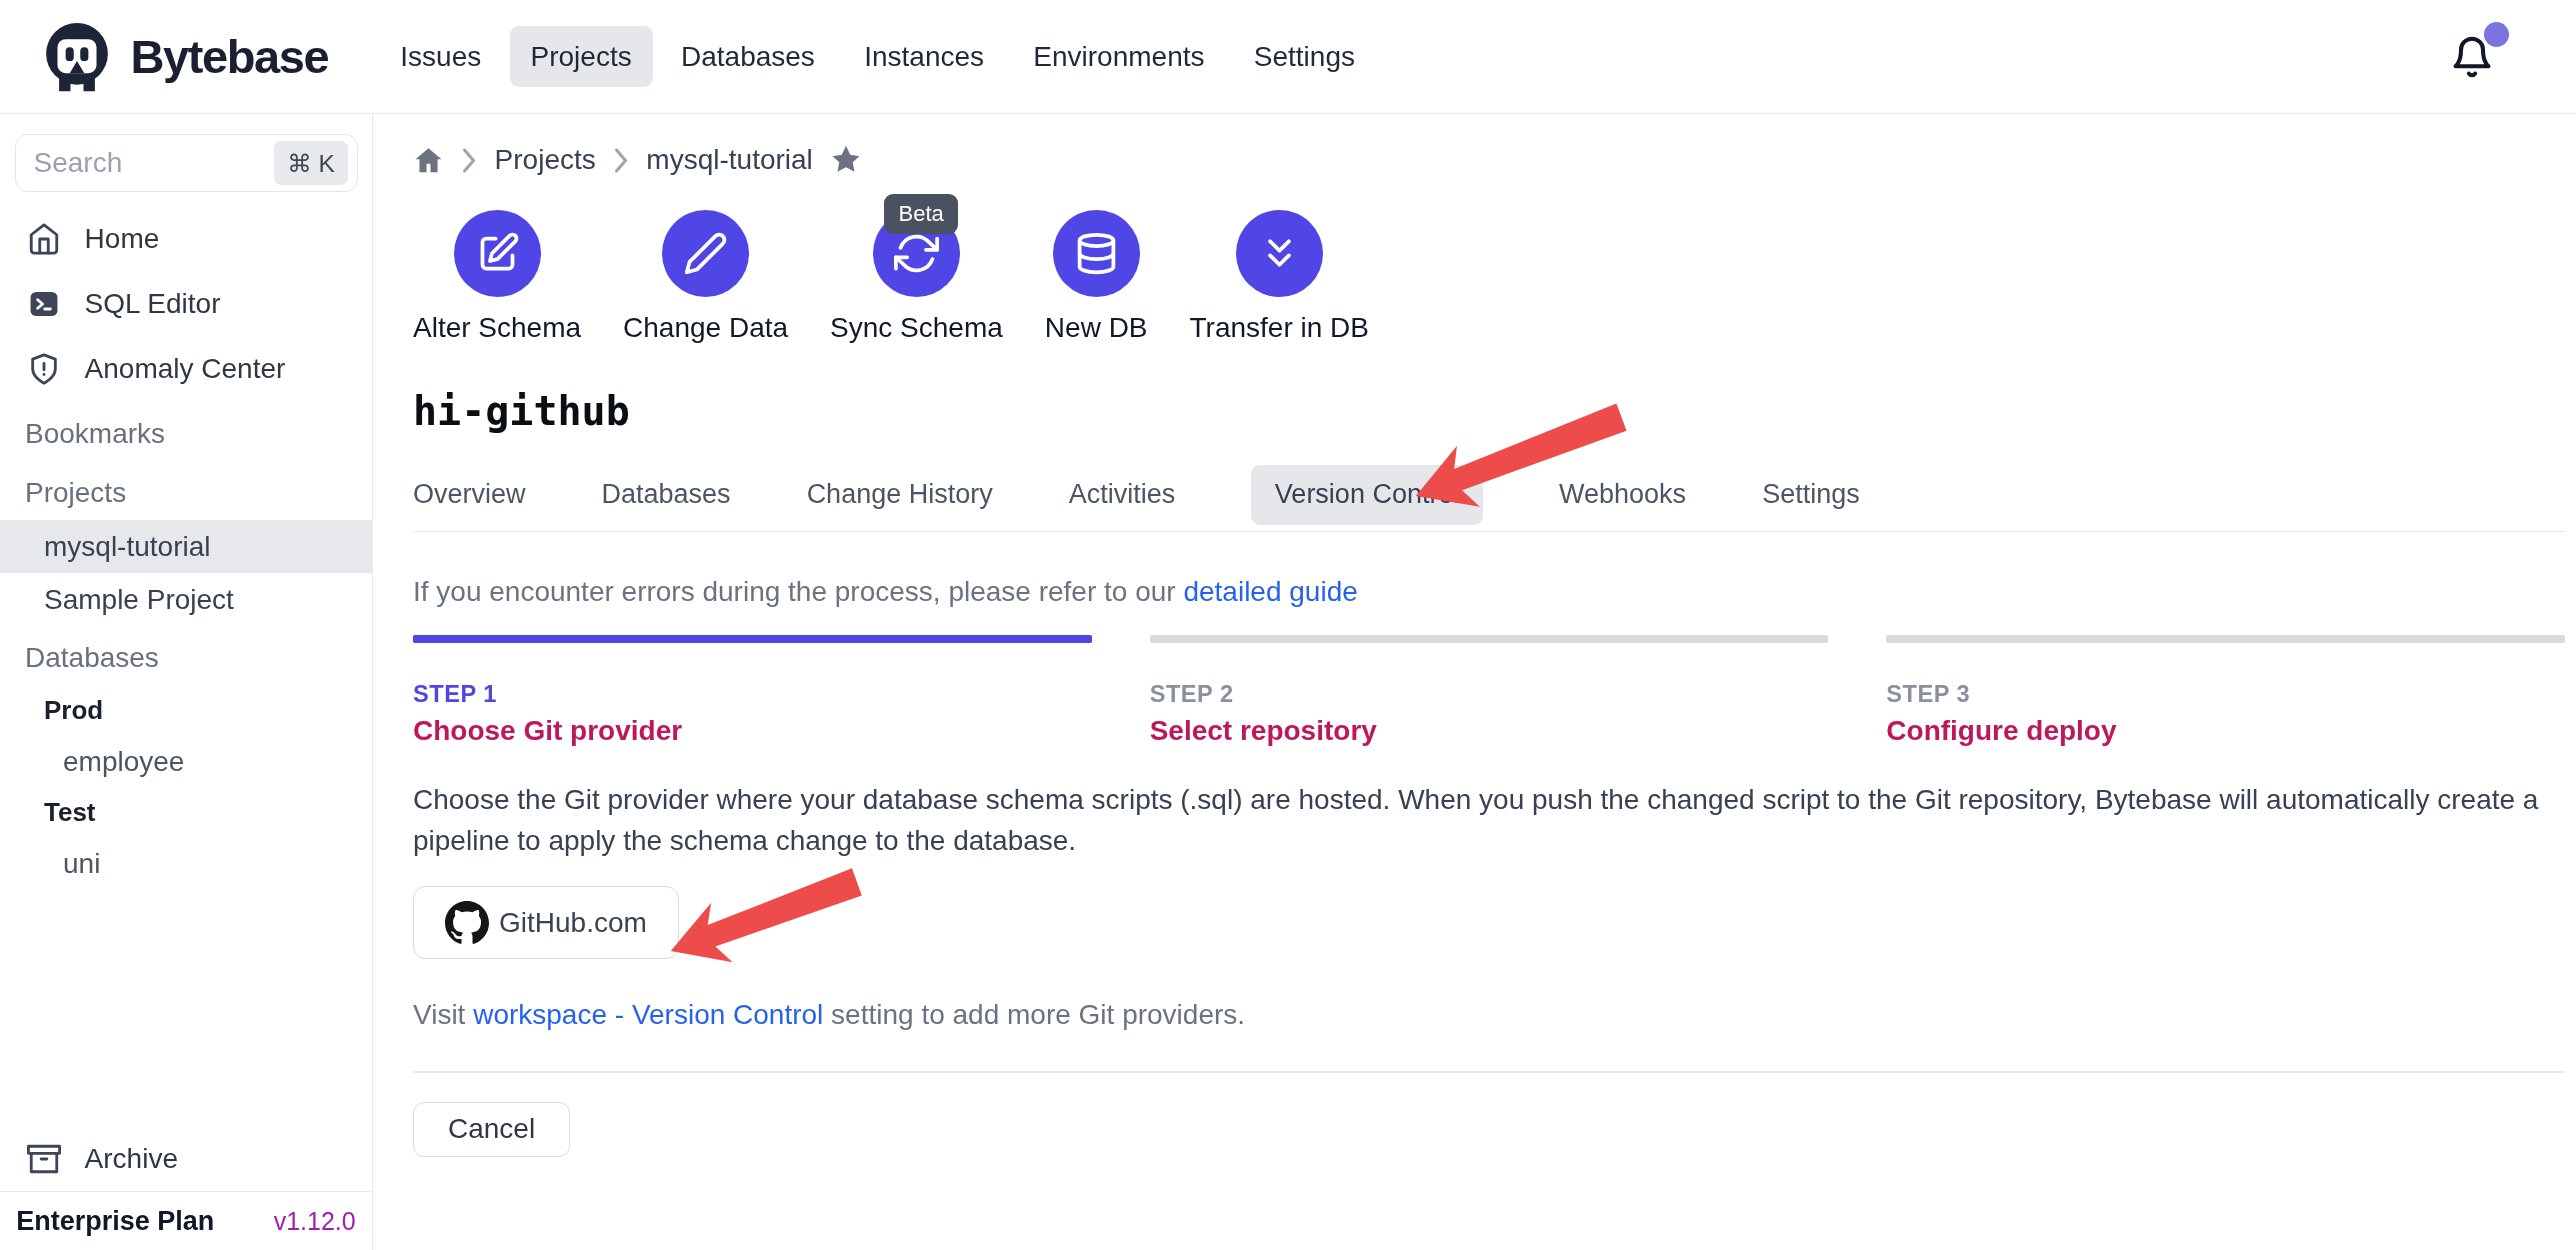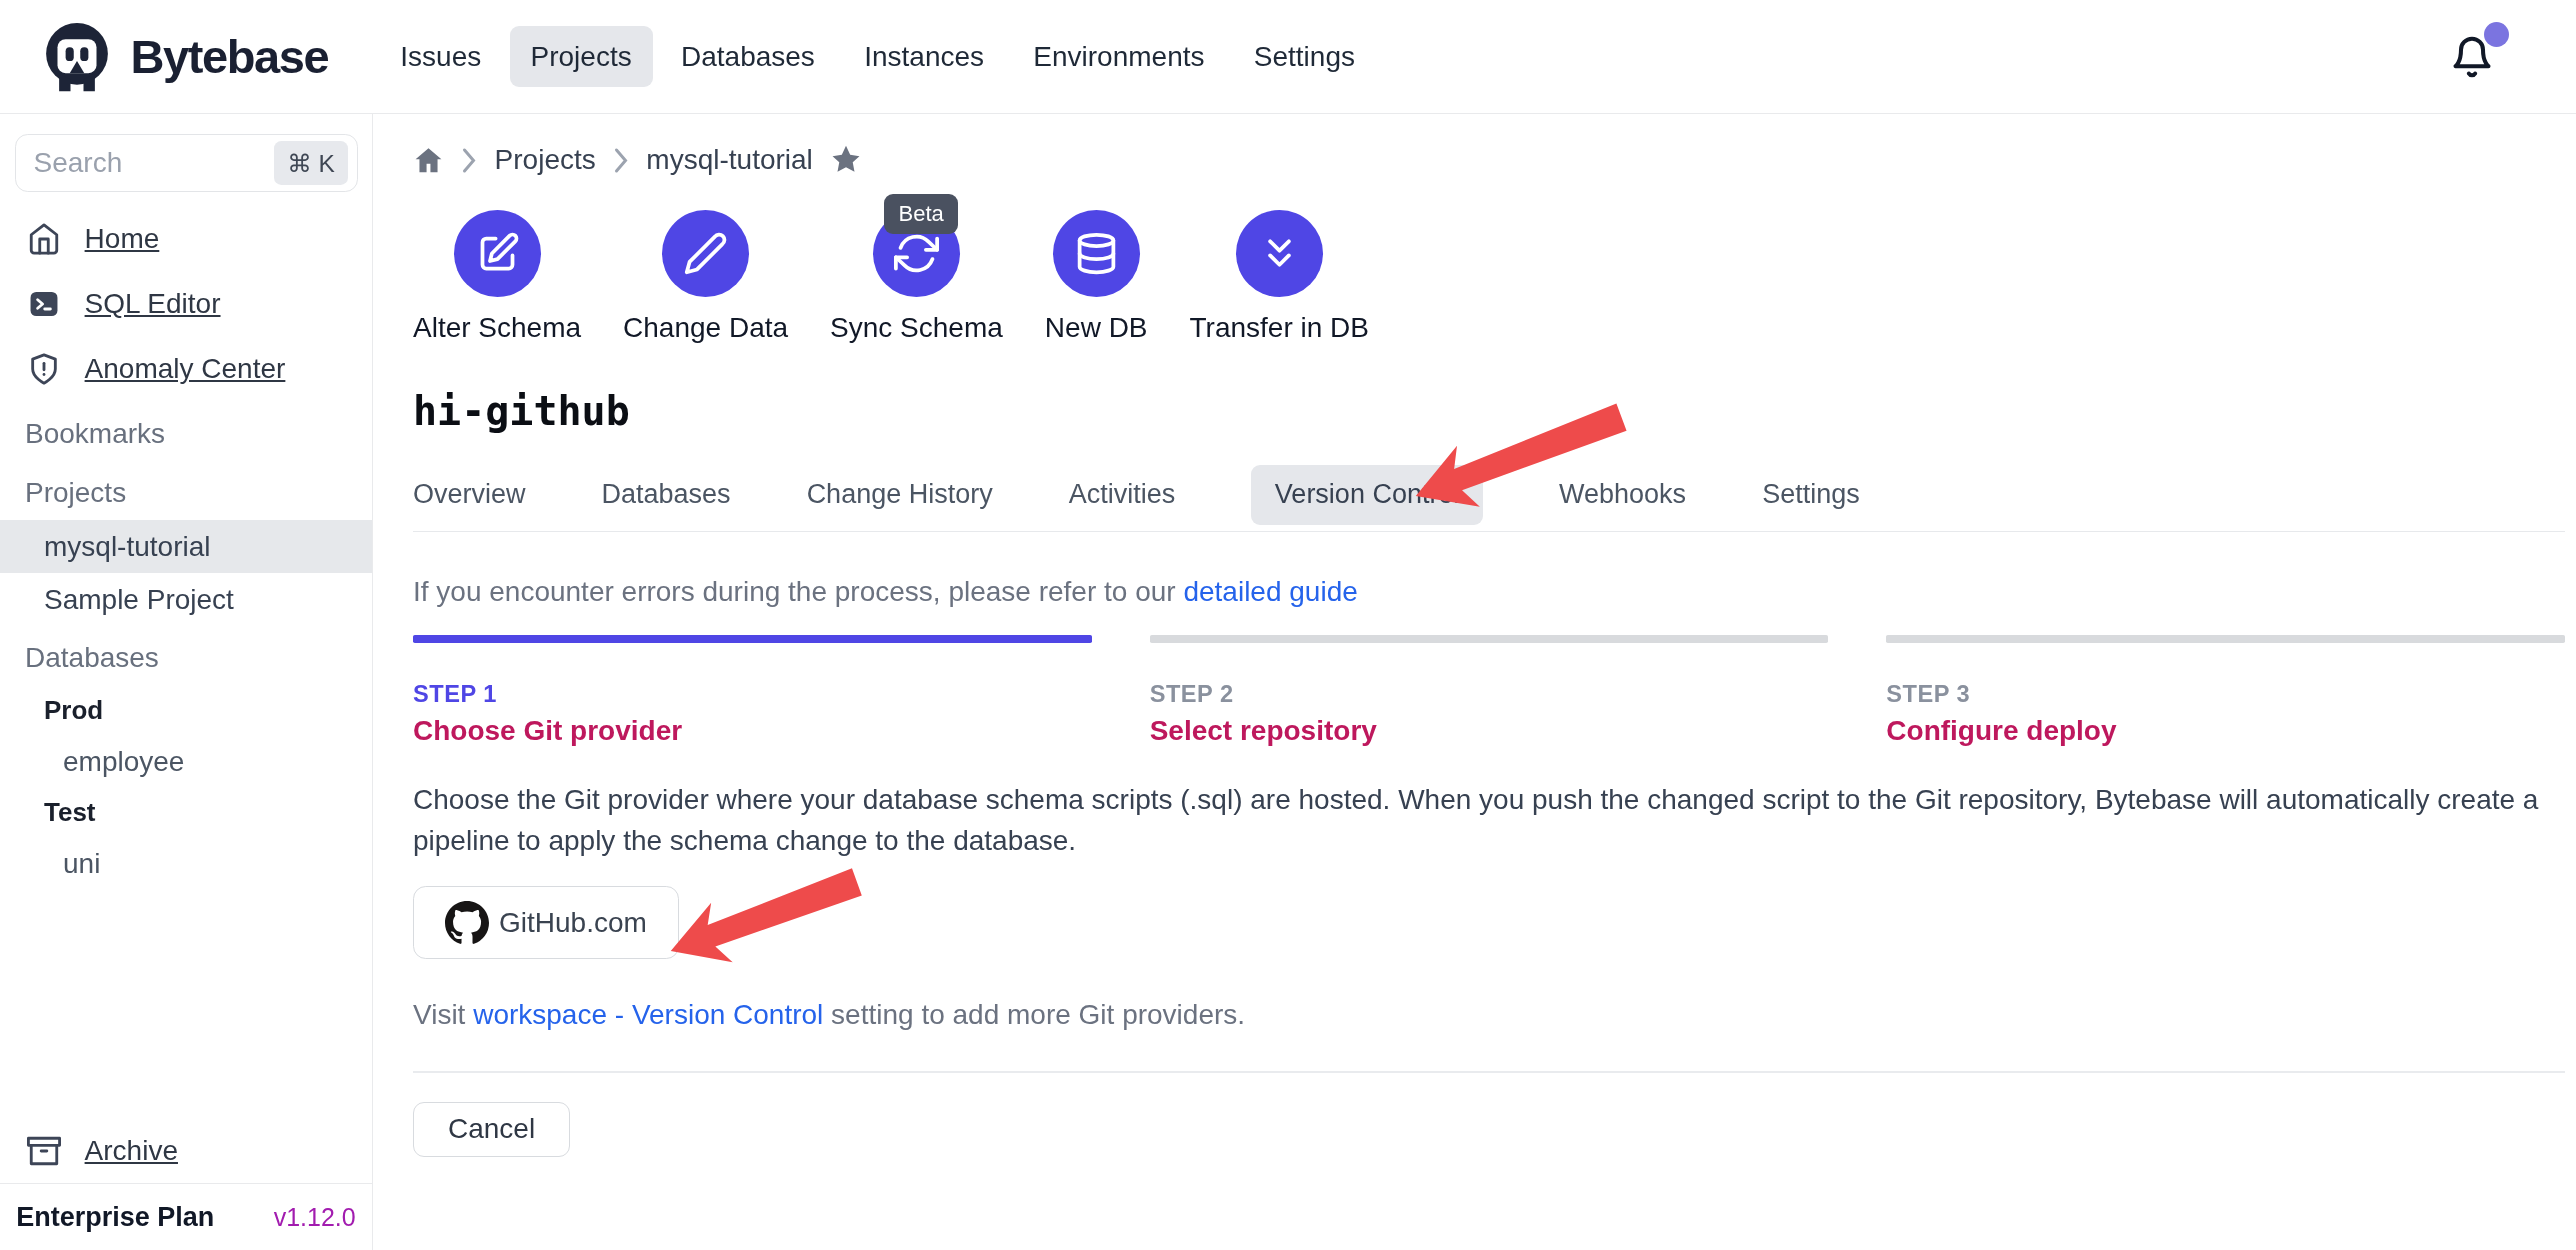--- a/index.html
+++ b/index.html
@@ -23,29 +23,29 @@
     background:var(--notification-dot,#7b74e0); }
 
   
   .sidebar { position:absolute; top:114px; left:0; width:373px; bottom:0; border-right:1.8px solid #e9eaec;
     display:flex; flex-direction:column; padding-top:20px; background:#fff; }
   .search-box { margin:0 14.5px 14.5px 14.5px; height:58px; border:1.8px solid #e3e5e8; border-radius:12.7px;
     display:flex; align-items:center; padding:0 9px 0 18px; background:#fff; }
   .search-input { border:none; outline:none; flex:1; min-width:0; font-size:28px; color:#374151; font-family:inherit; background:transparent; }
   .search-input::placeholder { color:#9aa1ad; }
   .kbd { background:#e7e9ed; border-radius:7.3px; padding:7.3px 12.7px; font-size:24.5px; color:#3f4754; white-space:nowrap; }
-  .side-item { display:flex; align-items:center; gap:23.6px; height:65px; padding-left:27px; font-size:28px; color:#2f3744; cursor:pointer;text-decoration:underline; }
+  .side-item { display:flex; align-items:center; gap:23.6px; height:65px; padding-left:27px; font-size:28px; color:#2f3744; cursor:pointer; }
   .side-icon { width:34px; height:34px; flex:0 0 auto; color:#3d4557; }
   .side-label { padding:16.3px 0 11px 25px; font-size:28px; color:#68707e; }
   .tree-item { height:53px; display:flex; align-items:center; padding-left:44px; font-size:28px; color:#374151; cursor:pointer; }
   .tree-item.selected { background:#e6e8eb; }
   .env-item { font-weight:700; color:#1a202c; font-size:26px; padding-left:44px; height:51px; display:flex; align-items:center; }
   .db-item { padding-left:63px; height:51px; font-size:28px; color:#4b5563; display:flex; align-items:center; cursor:pointer; }
   .side-spacer { flex:1; }
-  .side-footer { border-top:1.8px solid #e9eaec; height:68px; display:flex; align-items:center; padding:0 16.3px; }
+  .side-footer { border-top:1.8px solid #e9eaec; height:60px; display:flex; align-items:center; padding:0 16.3px; }
   .plan { font-weight:700; font-size:27px; color:#111827; }
   .version { margin-left:auto; font-size:25px; color:#a21caf; }
 
   
   .main { position:absolute; left:373px; top:114px; right:0; bottom:0; padding:0 11px 0 40px; }
   .breadcrumb { margin-top:29px; display:flex; align-items:center; gap:16.3px; font-size:28px; color:#374151; }
   .crumb-link { cursor:pointer; }
   .crumb-sep { color:#9ca3af; }
 
   .actions { margin-top:33px; display:flex; gap:42px; }

